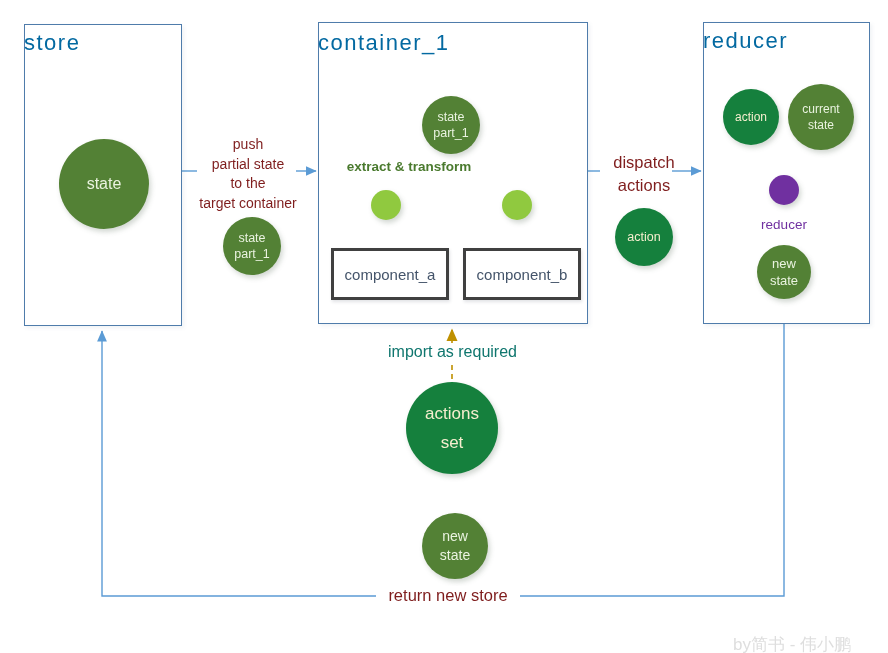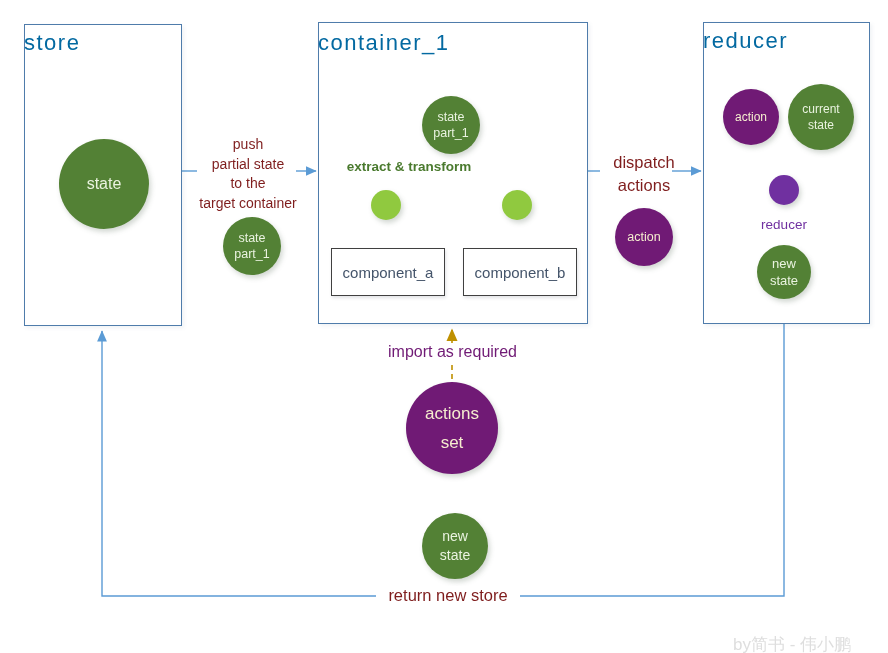--- a/index.html
+++ b/index.html
@@ -10,38 +10,38 @@
   .pre{white-space:pre-line;}
   
   .bigbox{
     position:absolute;background:#ffffff;border:1px solid #4f7cab;
     box-shadow:2px 2px 4px rgba(60,90,130,0.08);
   }
   .boxtitle{
     position:absolute;text-align:left;color:#0369a1;font-size:22px;letter-spacing:1.5px;
   }
   .compbox{
-    position:absolute;background:#ffffff;border:1px solid #404040;
+    position:absolute;background:#ffffff;border:3px solid #404040;
     display:flex;align-items:center;justify-content:center;
     color:#44546a;font-size:15px;box-shadow:1px 2px 3px rgba(60,70,90,0.15);
   }
   
   .circle{
     position:absolute;border-radius:50%;display:flex;align-items:center;justify-content:center;
     text-align:center;box-shadow:2px 3px 5px rgba(80,100,80,0.25);
   }
   .green{background:#538135;color:#eaf3e0;}
   .lgreen{background:#90c93f;}
-  .gold{background:#701a75;color:#f6eecf;}
+  .gold{background:#15803d;color:#f6eecf;}
   .purple{background:#7030a0;}
   
   .lbl{position:absolute;text-align:center;}
   .lbl-blue{color:#7f1d1d;}
   .lbl-green{color:#4a7a2e;}
-  .lbl-gold{color:#701a75;text-align:center;}
+  .lbl-gold{color:#0f766e;text-align:center;}
   .lbl-purple{color:#7030a0;}
   .whitebg{background:#ffffff;}
   .watermark{position:absolute;color:#dedede;font-size:17px;}
   svg.wires{position:absolute;left:0;top:0;}
 </style>
 </head>
 <body>
 
 <div class="canvas">
 

